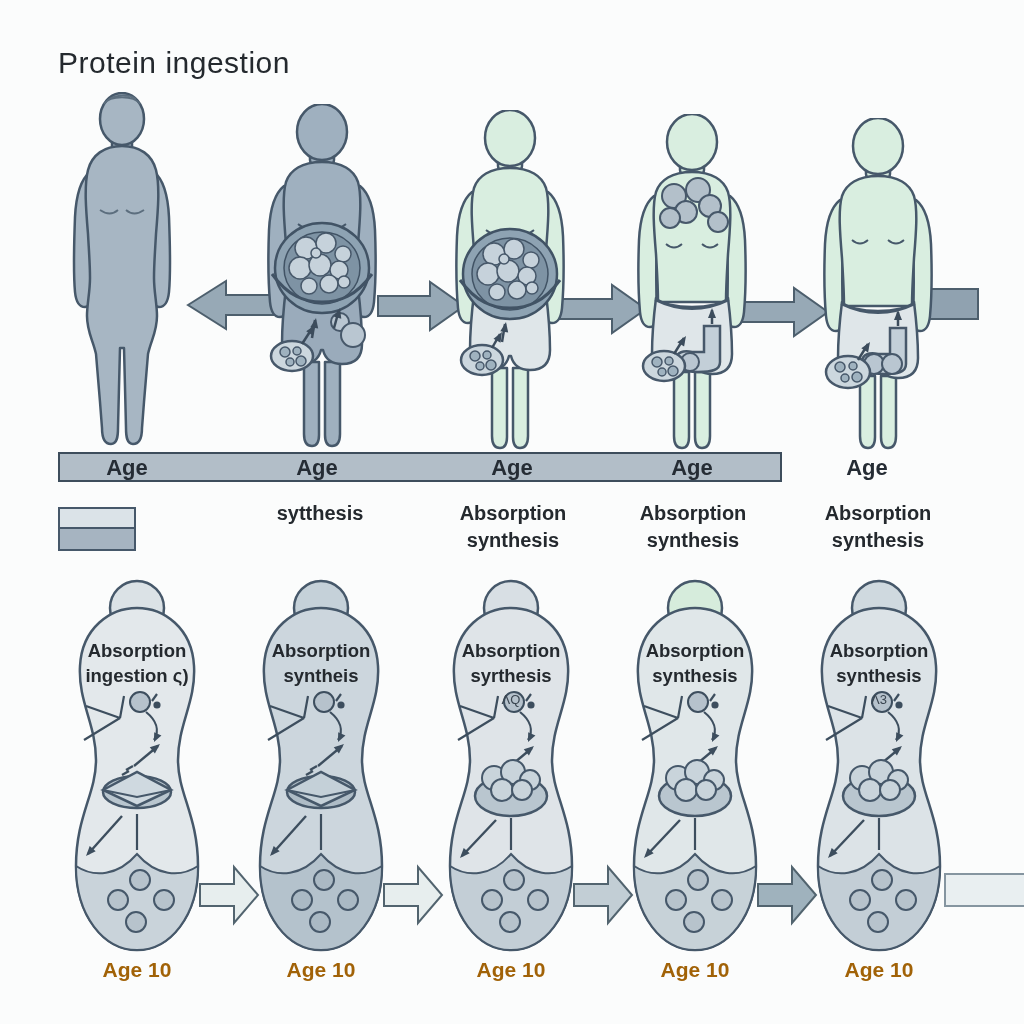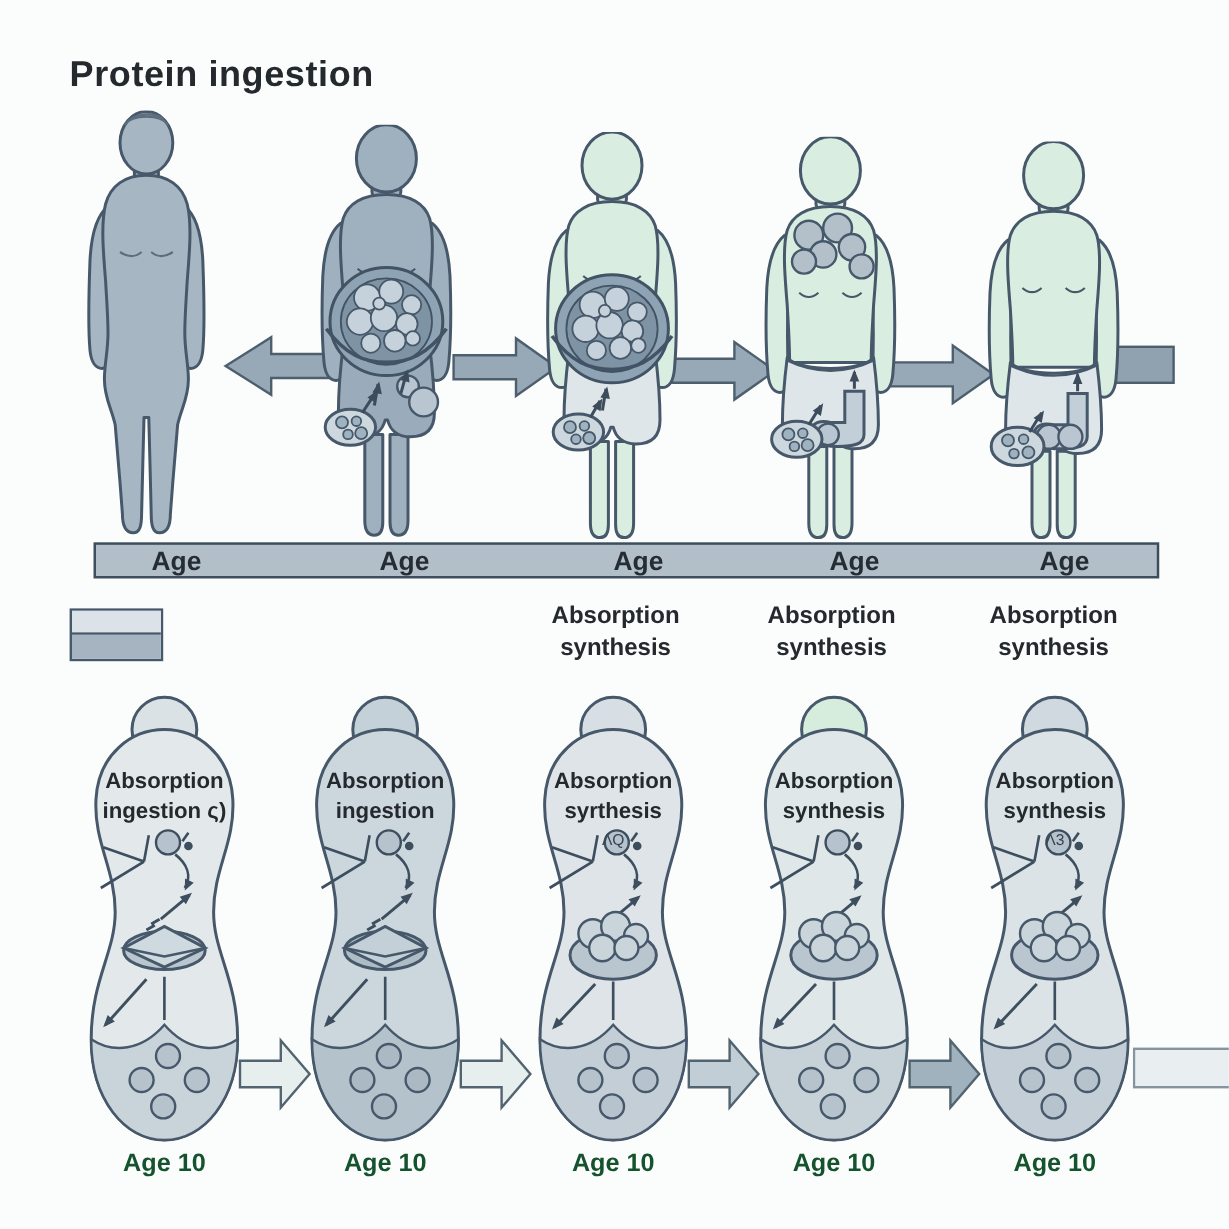--- a/index.html
+++ b/index.html
@@ -3,27 +3,27 @@
 <meta charset="utf-8">
 <style>
   html,body{margin:0;padding:0;}
   body{
     width:1024px;height:1024px;position:relative;overflow:hidden;
     background:#fbfcfc;
     font-family:"Liberation Sans",sans-serif;
   }
   .title{
     position:absolute;left:58px;top:46px;
-    font-size:30px;font-weight:700;color:#24292e;letter-spacing:.5px;
+    font-size:30px;font-weight:400;color:#24292e;letter-spacing:.5px;
   }
   svg.fig{position:absolute;z-index:2;}
   svg.arrow{position:absolute;z-index:1;}
   .agebar{
-    position:absolute;left:58px;top:452px;width:888px;height:30px;
-    background:#b2bec8;border:2px solid #3d4d5c;box-sizing:border-box;z-index:3;margin-left:20px;
+    position:absolute;left:58px;top:452px;width:724px;height:30px;
+    background:#b2bec8;border:2px solid #3d4d5c;box-sizing:border-box;z-index:3;
   }
   .agebar .age{
     position:absolute;top:0px;transform:translateX(-50%);
     font-size:22px;font-weight:700;color:#252c34;line-height:28px;
   }
   .legend{
     position:absolute;left:58px;top:507px;width:78px;height:44px;
     border:2px solid #46586a;box-sizing:border-box;z-index:3;
   }
   .legend .half{width:100%;height:50%;}
@@ -36,21 +36,21 @@
   .caplbl{
     position:absolute;width:146px;text-align:center;
     font-size:18.5px;font-weight:700;color:#24292e;line-height:25px;z-index:4;
   }
   .capsub{
     position:absolute;width:146px;text-align:center;
     font-size:13px;font-weight:400;color:#3a4550;z-index:4;
   }
   .age10{
     position:absolute;width:160px;text-align:center;top:958px;
-    font-size:21px;font-weight:700;color:#14532d;z-index:4;
+    font-size:21px;font-weight:700;color:#a16207;z-index:4;
   }
 </style>
 </head>
 <body>
 
 <div class="title">Protein ingestion</div>
 
 <svg class="arrow" style="left:184px;top:275px" width="112" height="60" viewBox="0 0 112 60">
   <polygon points="4,30 42,6 42,20 108,20 108,40 42,40 42,54" fill="#97a9b6" stroke="#4d5f6d" stroke-width="2"></polygon>
 </svg>
@@ -251,20 +251,21 @@
   <div class="age" style="left:632px">Age</div>
   <div class="age" style="left:807px">Age</div>
 </div>
 
 <div class="legend">
   <div class="half t"></div>
   <div class="half b"></div>
 </div>
 
 <div class="lbl2" style="left:215px">
+  <div>sytthesis</div>
 </div>
 <div class="lbl2" style="left:408px">
   <div>Absorption</div>
   <div>synthesis</div>
 </div>
 <div class="lbl2" style="left:588px">
   <div>Absorption</div>
   <div>synthesis</div>
 </div>
 <div class="lbl2" style="left:773px">
@@ -482,21 +483,21 @@
       <circle cx="72" cy="344" r="10"></circle>
   </g>
 </svg>
 
 <div class="caplbl" style="left:64px;top:638px">
   <div>Absorption</div>
   <div>ingestion ς)</div>
 </div>
 <div class="caplbl" style="left:248px;top:638px">
   <div>Absorption</div>
-  <div>ingestion</div>
+  <div>syntheis</div>
 </div>
 <div class="caplbl" style="left:438px;top:638px">
   <div>Absorption</div>
   <div>syrthesis</div>
 </div>
 <div class="caplbl" style="left:622px;top:638px">
   <div>Absorption</div>
   <div>synthesis</div>
 </div>
 <div class="caplbl" style="left:806px;top:638px">

